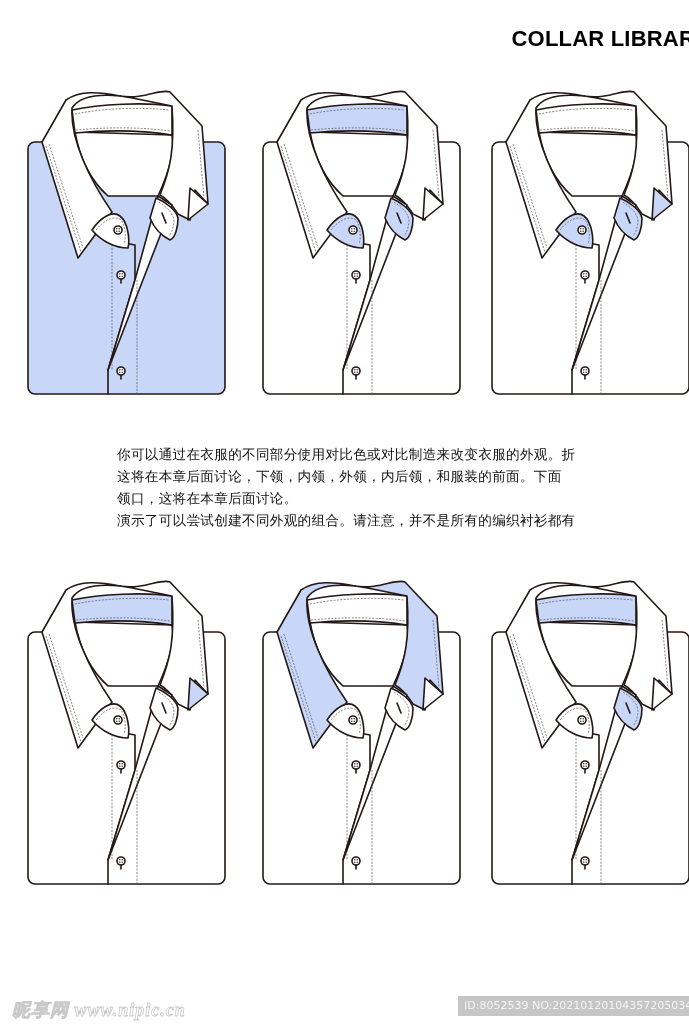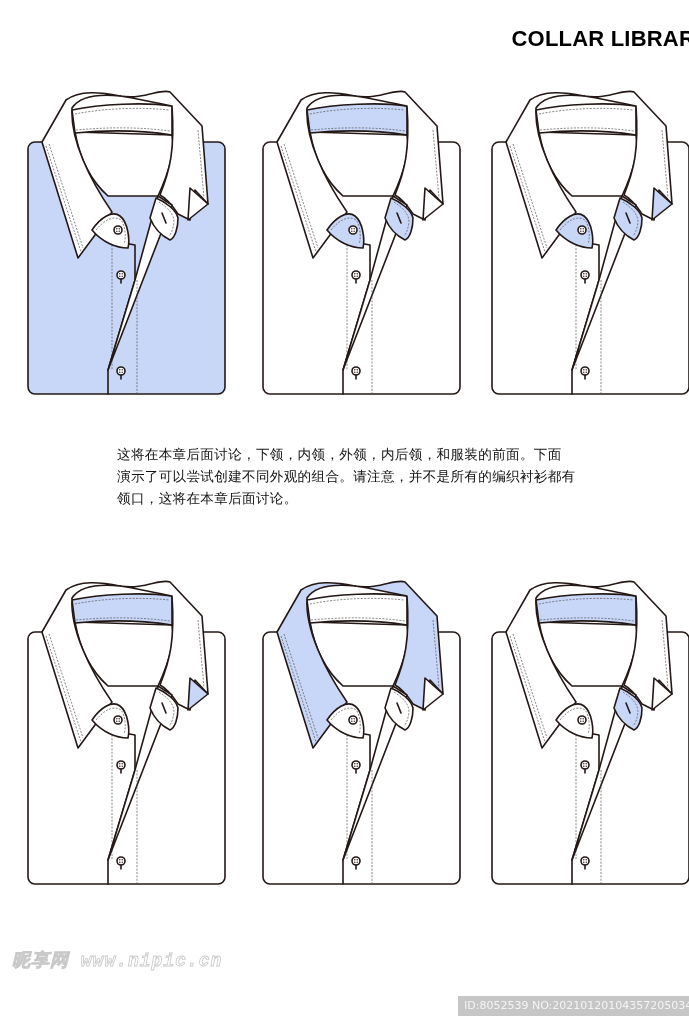--- a/index.html
+++ b/index.html
@@ -2,21 +2,21 @@
 <html><head>
 <meta charset="utf-8">
 <style>
   html, body { margin: 0; padding: 0; background: #ffffff; }
   body { width: 689px; height: 1024px; position: relative; overflow: hidden; font-family: "DejaVu Sans", sans-serif; }
   .title { position: absolute; right: -6px; top: 26px; font-family: "Liberation Sans", sans-serif; font-weight: 900; font-size: 22px; letter-spacing: 0.2px; color: #000; white-space: nowrap; transform: scaleY(1.0); }
   .card { position: absolute; width: 210px; height: 320px; }
   .card svg { width: 210px; height: 320px; display: block; overflow: visible; }
   .desc { position: absolute; left: 117px; top: 443px; width: 490px; font-family: "DejaVu Sans", sans-serif; font-size: 13.6px; line-height: 22px; color: #111; letter-spacing: 0.3px; }
   .desc p { margin: 0; }
-  .wm-left { position: absolute; left: 12px; top: 948px; font-family: Liberation Mono, monospace; font-size: 18px; color: transparent; -webkit-text-stroke: 0.8px #c9c9c9; font-weight: bold; font-style: italic; letter-spacing: 1px; }
+  .wm-left { position: absolute; left: 12px; top: 998px; font-family: Liberation Serif, serif; font-size: 18px; color: transparent; -webkit-text-stroke: 0.8px #c9c9c9; font-weight: bold; font-style: italic; letter-spacing: 1px; }
   .wm-right { position: absolute; left: 458px; top: 996px; width: 231px; height: 20px; background: #c6c6c6; color: #f4f4f4; font-family: "DejaVu Sans", sans-serif; font-size: 11px; line-height: 20px; padding-left: 6px; box-sizing: border-box; white-space: nowrap; }
   .stroke { stroke: #231815; stroke-width: 1.6; stroke-linejoin: round; stroke-linecap: round; }
   .stitch { fill: none; stroke: #555; stroke-width: 0.7; stroke-dasharray: 2 1.4; }
 </style>
 </head>
 <body>
 
 <div class="title">COLLAR LIBRAR</div>
 
 <div id="cards">
@@ -364,19 +364,20 @@
       <circle cx="99.8" cy="289.8" r="0.7" fill="#231815"></circle>
           <circle cx="102.2" cy="289.8" r="0.7" fill="#231815"></circle>
       <circle cx="99.8" cy="292.2" r="0.7" fill="#231815"></circle>
           <circle cx="102.2" cy="292.2" r="0.7" fill="#231815"></circle>
     </g>
   </svg>
 </div>
   </div>
 
 <div class="desc">
+  <p>你可以通过在衣服的不同部分使用对比色或对比制造来改变衣服的外观。折</p>
   <p>这将在本章后面讨论，下领，内领，外领，内后领，和服装的前面。下面</p>
+  <p>领口，这将在本章后面讨论。</p>
   <p>演示了可以尝试创建不同外观的组合。请注意，并不是所有的编织衬衫都有</p>
-  <p>领口，这将在本章后面讨论。</p>
 </div>
 
 <div class="wm-left">昵享网 www.nipic.cn</div>
 <div class="wm-right">ID:8052539 NO:20210120104357205034</div>
 
 </body></html>

